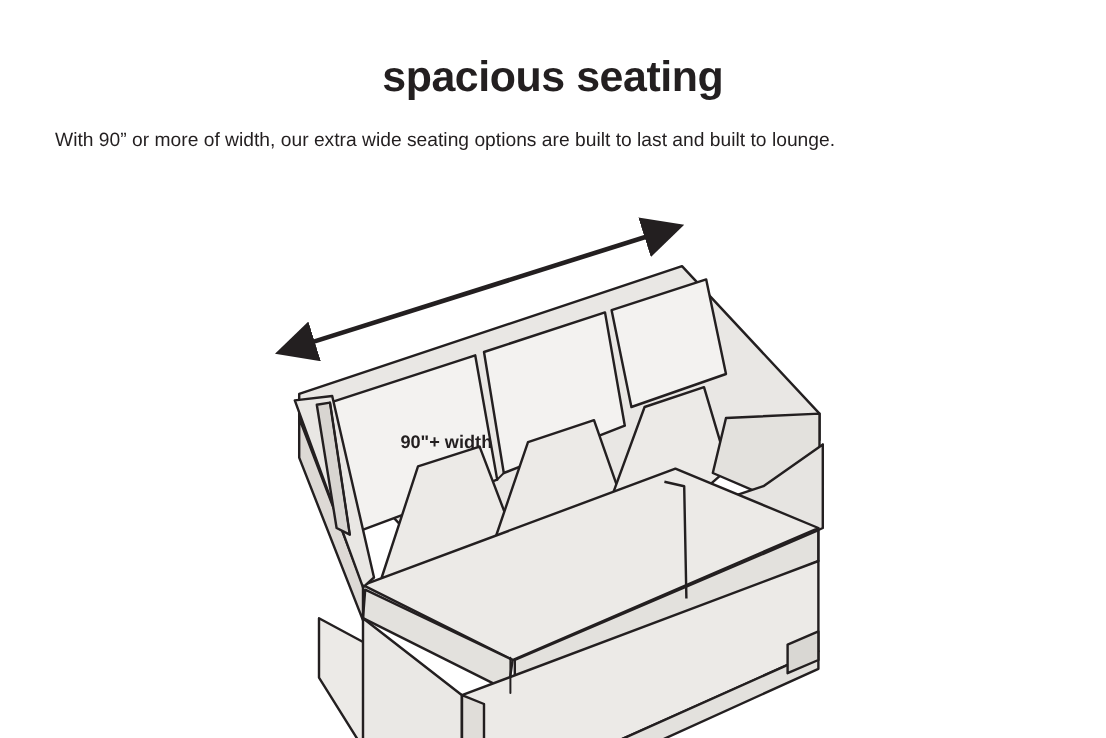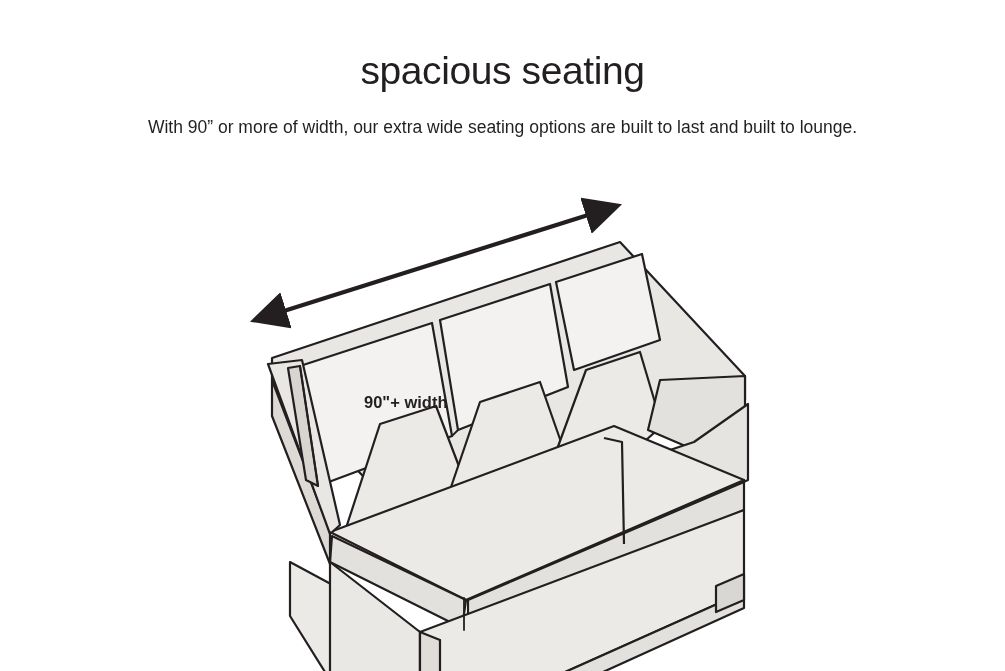--- a/index.html
+++ b/index.html
@@ -21,31 +21,31 @@
     height: 671px;
     background: #ffffff;
   }
   .headline {
     position: absolute;
     top: 50px;
     left: 0;
     width: 1005px;
     text-align: center;
     font-size: 39px;
-    font-weight: normal;
+    font-weight: bold;
     letter-spacing: -0.4px;
     color: #231f20;
     line-height: 1.1;
   }
   .subcopy {
     position: absolute;
     top: 114px;
     left: 50px;
     width: 905px;
-    text-align: center;
+    text-align: left;
     font-size: 17.5px;
     line-height: 1.5;
     color: #231f20;
   }
   .subcopy .line {
     display: block;
   }
   .diagram {
     position: absolute;
     top: 180px;

